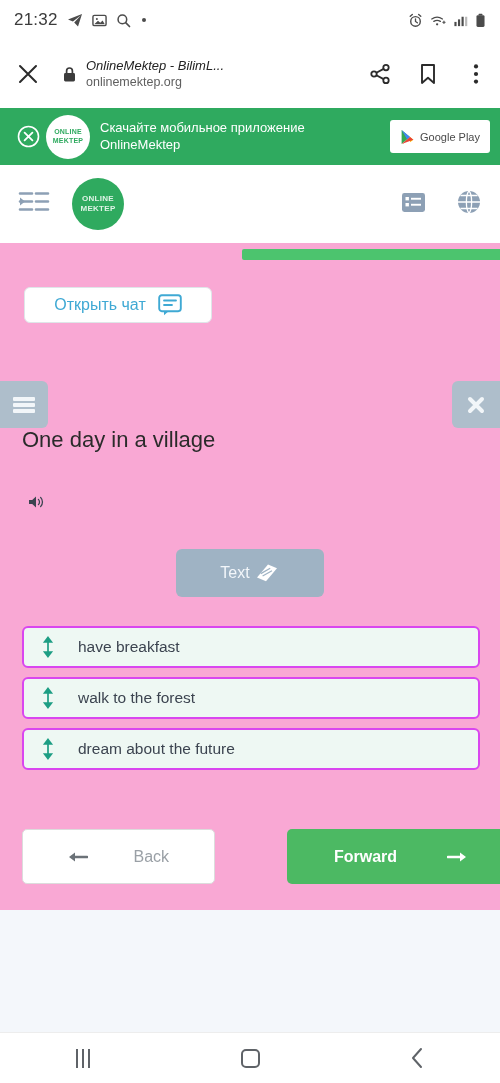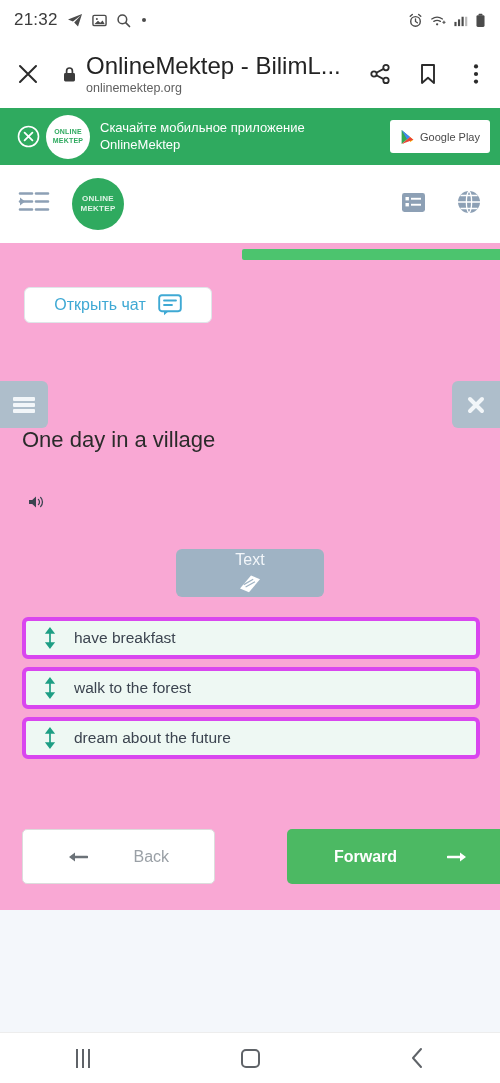--- a/index.html
+++ b/index.html
@@ -24,22 +24,22 @@
 
   
   .chrome {
     position: absolute; top: 40px; left: 0; width: 500px; height: 68px;
     display: flex; align-items: center; background: #fff;
   }
   .chrome-close { width: 56px; display: flex; align-items: center; justify-content: center; }
   .lock-wrap { width: 26px; display:flex; align-items:center; justify-content:center; }
   .url-block { flex: 1; min-width: 0; padding-left: 4px; }
   .url-title {
-    font-size: 24px; color: #232323; white-space: nowrap;
-    overflow: hidden; line-height: 1.12;
+    font-size: 13px; color: #232323; white-space: nowrap;
+    overflow: hidden; line-height: 1.12; font-style: italic;
   }
   .url-host { font-size: 12.5px; color: #5f5f5f; margin-top: 2px; }
   .chrome-act { width: 48px; display: flex; align-items: center; justify-content: center; }
 
   
   .promo {
     position: absolute; top: 108px; left: 0; width: 500px; height: 57px;
     background: #2faa5f; display: flex; align-items: center; padding: 0 10px;
   }
   .promo-close { width: 36px; display: flex; align-items: center; justify-content: center; }
@@ -104,30 +104,30 @@
   }
   .instruction {
     position: absolute; top: 492px; left: 22px; width: 458px;
     font-size: 15.5px; font-weight: bold; color: #3b4450; line-height: 1.47;
   }
   .speaker-ico { display: inline-block; vertical-align: -2px; margin-left: 6px; }
 
   .text-btn {
     position: absolute; top: 549px; left: 176px; width: 148px; height: 48px;
     background: #9fb3c4; border-radius: 6px;
-    display: flex; align-items: center; justify-content: center; gap: 4px; flex-direction: column;
+    display: flex; align-items: center; justify-content: center; gap: 4px;
   }
   .text-btn span { font-size: 16px; color: #f2f6fa; }
 
   
   .sortlist { position: absolute; top: 617px; left: 22px; width: 458px; }
   .sort-item {
     height: 42px; margin-bottom: 8px;
-    background: #eef8f3; border: 4px solid #d946ef; border-radius: 6px;
-    display: flex; align-items: center; padding-left: 18px; gap: 18px;
+    background: #eef8f3; border: 2px solid #d946ef; border-radius: 6px;
+    display: flex; align-items: center; padding-left: 18px; gap: 24px; margin-top: 9px;
   }
   .sort-item span { font-size: 15.5px; color: #3c4450; }
 
   
   .back-btn {
     position: absolute; top: 829px; left: 22px; width: 193px; height: 55px;
     border: 1px solid #dcdcdc; border-radius: 5px; background: #fff;
     display: flex; align-items: center; justify-content: space-around; padding: 0 22px;
   }
   .back-btn span { font-size: 16px; color: #9aa0a6; }

